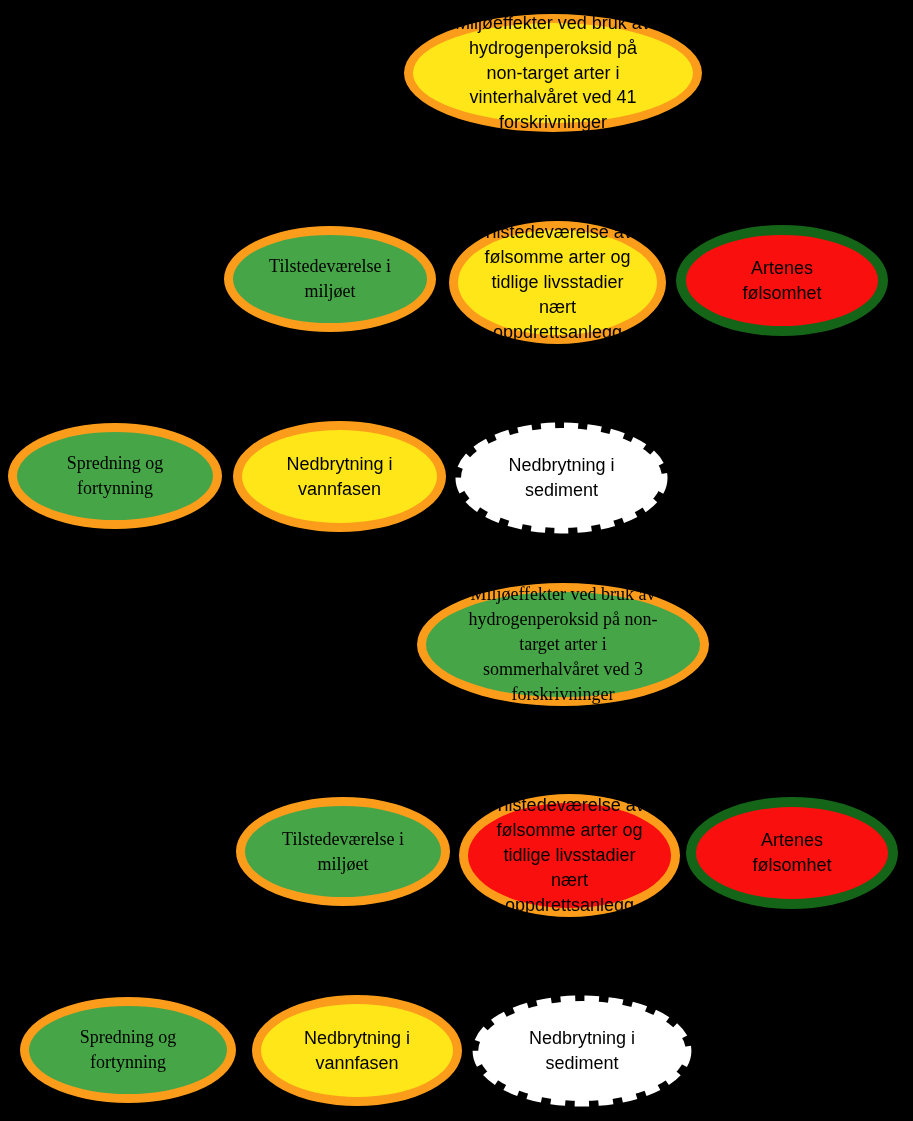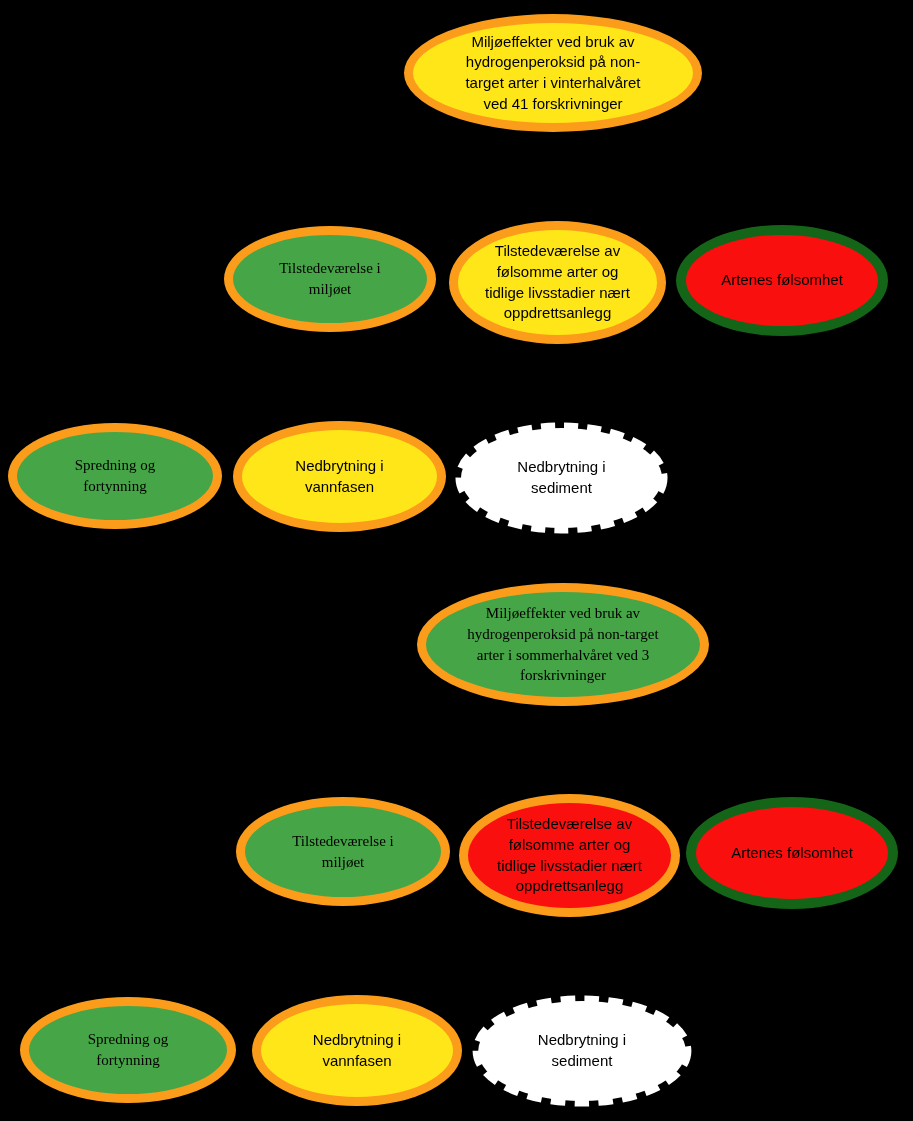--- a/index.html
+++ b/index.html
@@ -18,21 +18,21 @@
   }
   .node {
     position: absolute;
     border-radius: 50%;
     display: flex;
     align-items: center;
     justify-content: center;
     text-align: center;
     box-sizing: border-box;
     color: var(--text, #000000);
-    font-size: 15px;
+    font-size: 18px;
     line-height: 1.38;
   }
   .fill-yellow { background: var(--yellow_fill, #FFE619); }
   .fill-green  { background: var(--green_fill, #46A546); font-family: Liberation Serif, serif; }
   .fill-red    { background: var(--red_fill, #FA0F0F); }
   .border-orange    { border: 9px solid var(--orange_border, #FB9D1B); }
   .border-darkgreen { border: 10px solid var(--dark_green_border, #156518); }
 
   .node-label { display: inline-block; }
   .lbl-s { max-width: 142px; }

